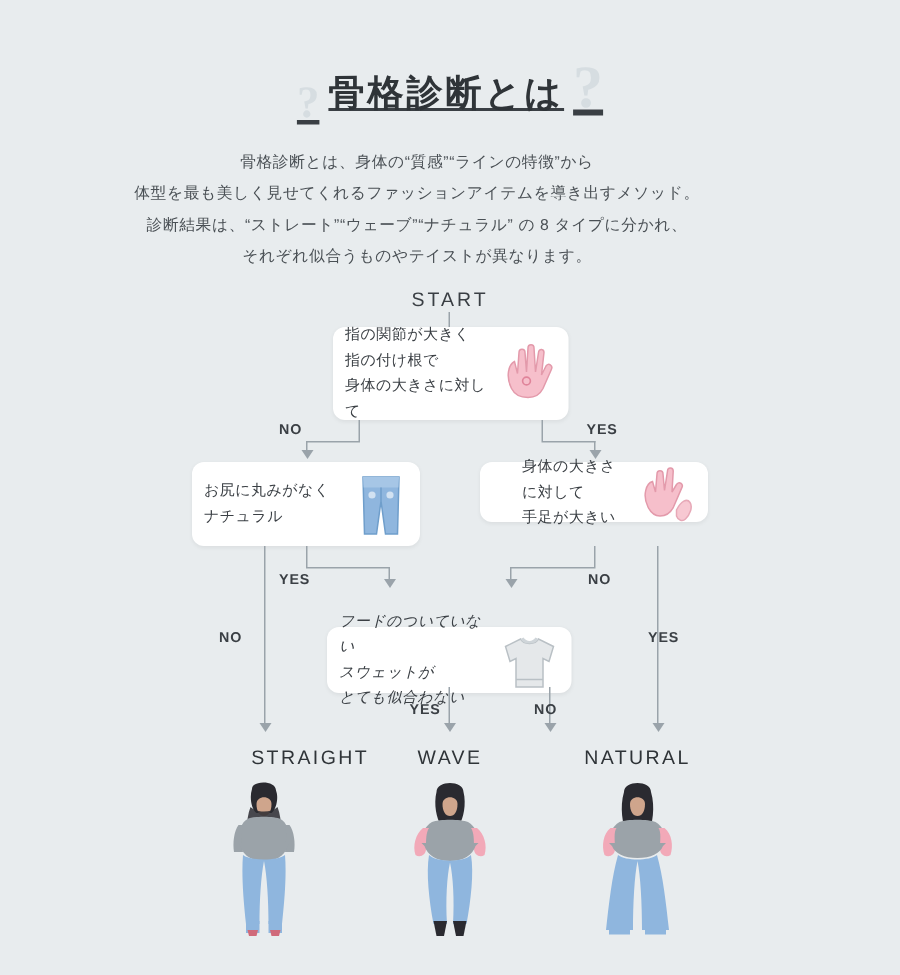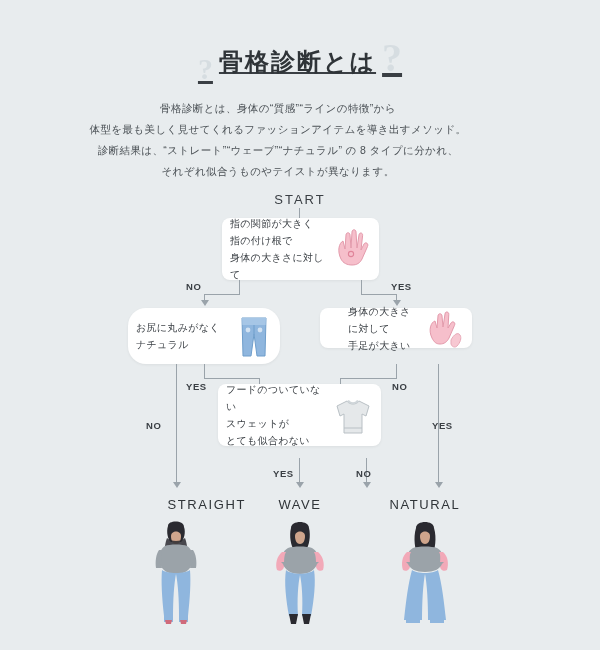--- a/index.html
+++ b/index.html
@@ -94,23 +94,23 @@
     padding-left: 8px;
   }
   .node .ill {
     width: 52px;
     height: 52px;
     flex: 0 0 52px;
     position: relative;
   }
 
   #node-q1 { left: 222px; top: 218px; width: 157px; height: 62px; }
-  #node-q2 { left: 128px; top: 308px; width: 152px; height: 56px; border-radius: 18px; }
+  #node-q2 { left: 128px; top: 308px; width: 152px; height: 56px; }
   #node-q3 { left: 320px; top: 308px; width: 152px; height: 40px; padding-left: 20px; }
-  #node-q4 { left: 218px; top: 384px; width: 163px; height: 62px; }
+  #node-q4 { left: 218px; top: 418px; width: 163px; height: 44px; font-style: italic; }
 
   
   .line {
     position: absolute;
     background: #9aa3aa;
   }
   .arrow-head {
     position: absolute;
     width: 0; height: 0;
     border-left: 4px solid transparent;

